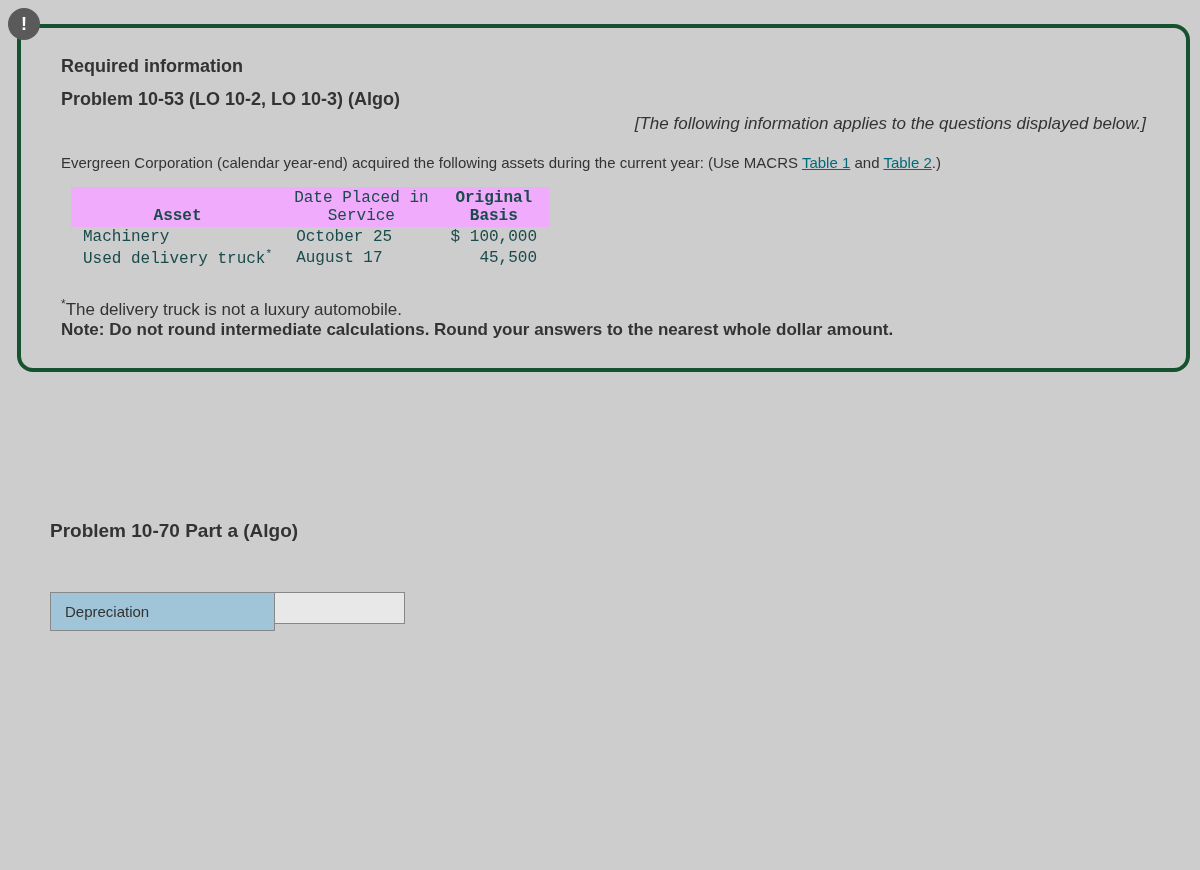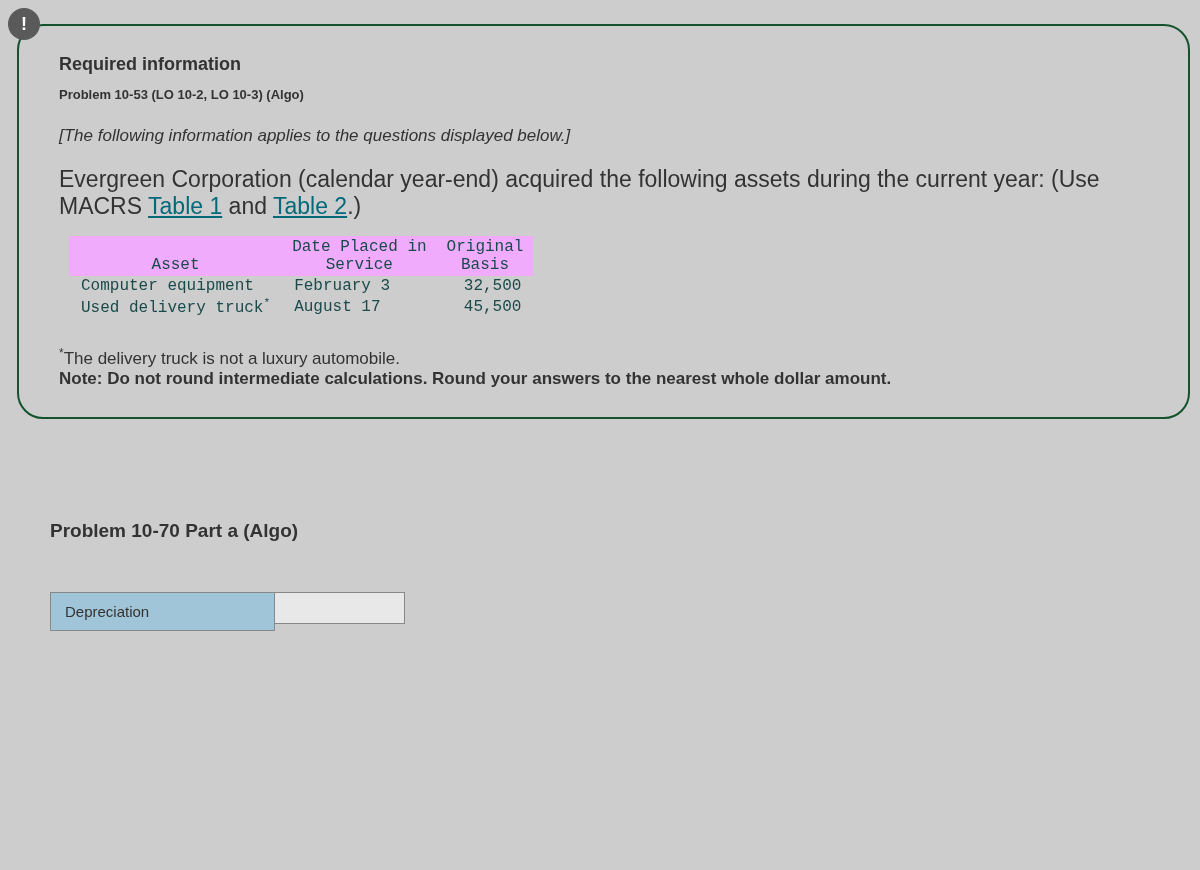--- a/index.html
+++ b/index.html
@@ -32,42 +32,43 @@
       z-index: 10;
     }
     .info-icon::before {
       content: "!";
     }
     .panel {
       position: absolute;
       top: 24px;
       left: 17px;
       right: 10px;
-      border: 2px solid #14532d;
-      border-radius: 26px;
+      border: 4px solid #14532d;
+      border-radius: 16px;
       padding: 28px 40px 28px 40px;
       background: #cdcdcd;
     }
     .heading-1 {
       font-weight: bold;
       font-size: 18px;
       margin-bottom: 12px;
     }
     .heading-2 {
       font-weight: bold;
-      font-size: 13px;
-      margin-bottom: 24px;
+      font-size: 18px;
+      margin-bottom: 4px;
     }
     .instruction {
       font-style: italic;
       font-size: 17px;
       margin-bottom: 20px;
+      text-align: right;
     }
     .body-text {
-      font-size: 23px;
+      font-size: 15px;
       margin-bottom: 6px;
     }
     a.link {
       color: #006a7a;
       text-decoration: underline;
       cursor: pointer;
     }
     .data-table {
       font-family: "Courier New", Courier, monospace;
       font-size: 16px;
@@ -78,20 +79,21 @@
     .data-table th {
       font-weight: normal;
       text-align: center;
       background: #f0abfc;
       padding: 2px 10px;
       vertical-align: bottom;
     }
     .data-table th:first-child {
       text-align: center;
       padding: 2px 60px;
+      font-weight: bold;
     }
     .data-table td {
       padding: 1px 12px;
     }
     .data-table td:nth-child(2) {
       text-align: left;
     }
     .data-table td:nth-child(3) {
       text-align: right;
     }
@@ -157,29 +159,29 @@
   <div class="body-text">
     <span>Evergreen Corporation (calendar year-end) acquired the following assets during the current year: (Use MACRS </span><a class="link">Table 1</a><span> and </span><a class="link">Table 2</a><span>.)</span>
   </div>
 
   <table class="data-table">
     <thead>
       <tr>
         <th>Asset</th>
         <th style="white-space:pre;">Date Placed in
 Service</th>
-        <th style="white-space:pre;">Original
+        <th style="white-space:pre;font-weight:bold;">Original
 Basis</th>
       </tr>
     </thead>
     <tbody>
       <tr>
-        <td>Computer equipment</td>
-        <td>February 3</td>
-        <td>32,500</td>
+        <td>Machinery</td>
+        <td>October 25</td>
+        <td>$ 100,000</td>
       </tr>
       <tr>
         <td><span>Used delivery truck</span><span class="sup">*</span></td>
         <td>August 17</td>
         <td>45,500</td>
       </tr>
     </tbody>
   </table>
 
   <div class="footnote">

